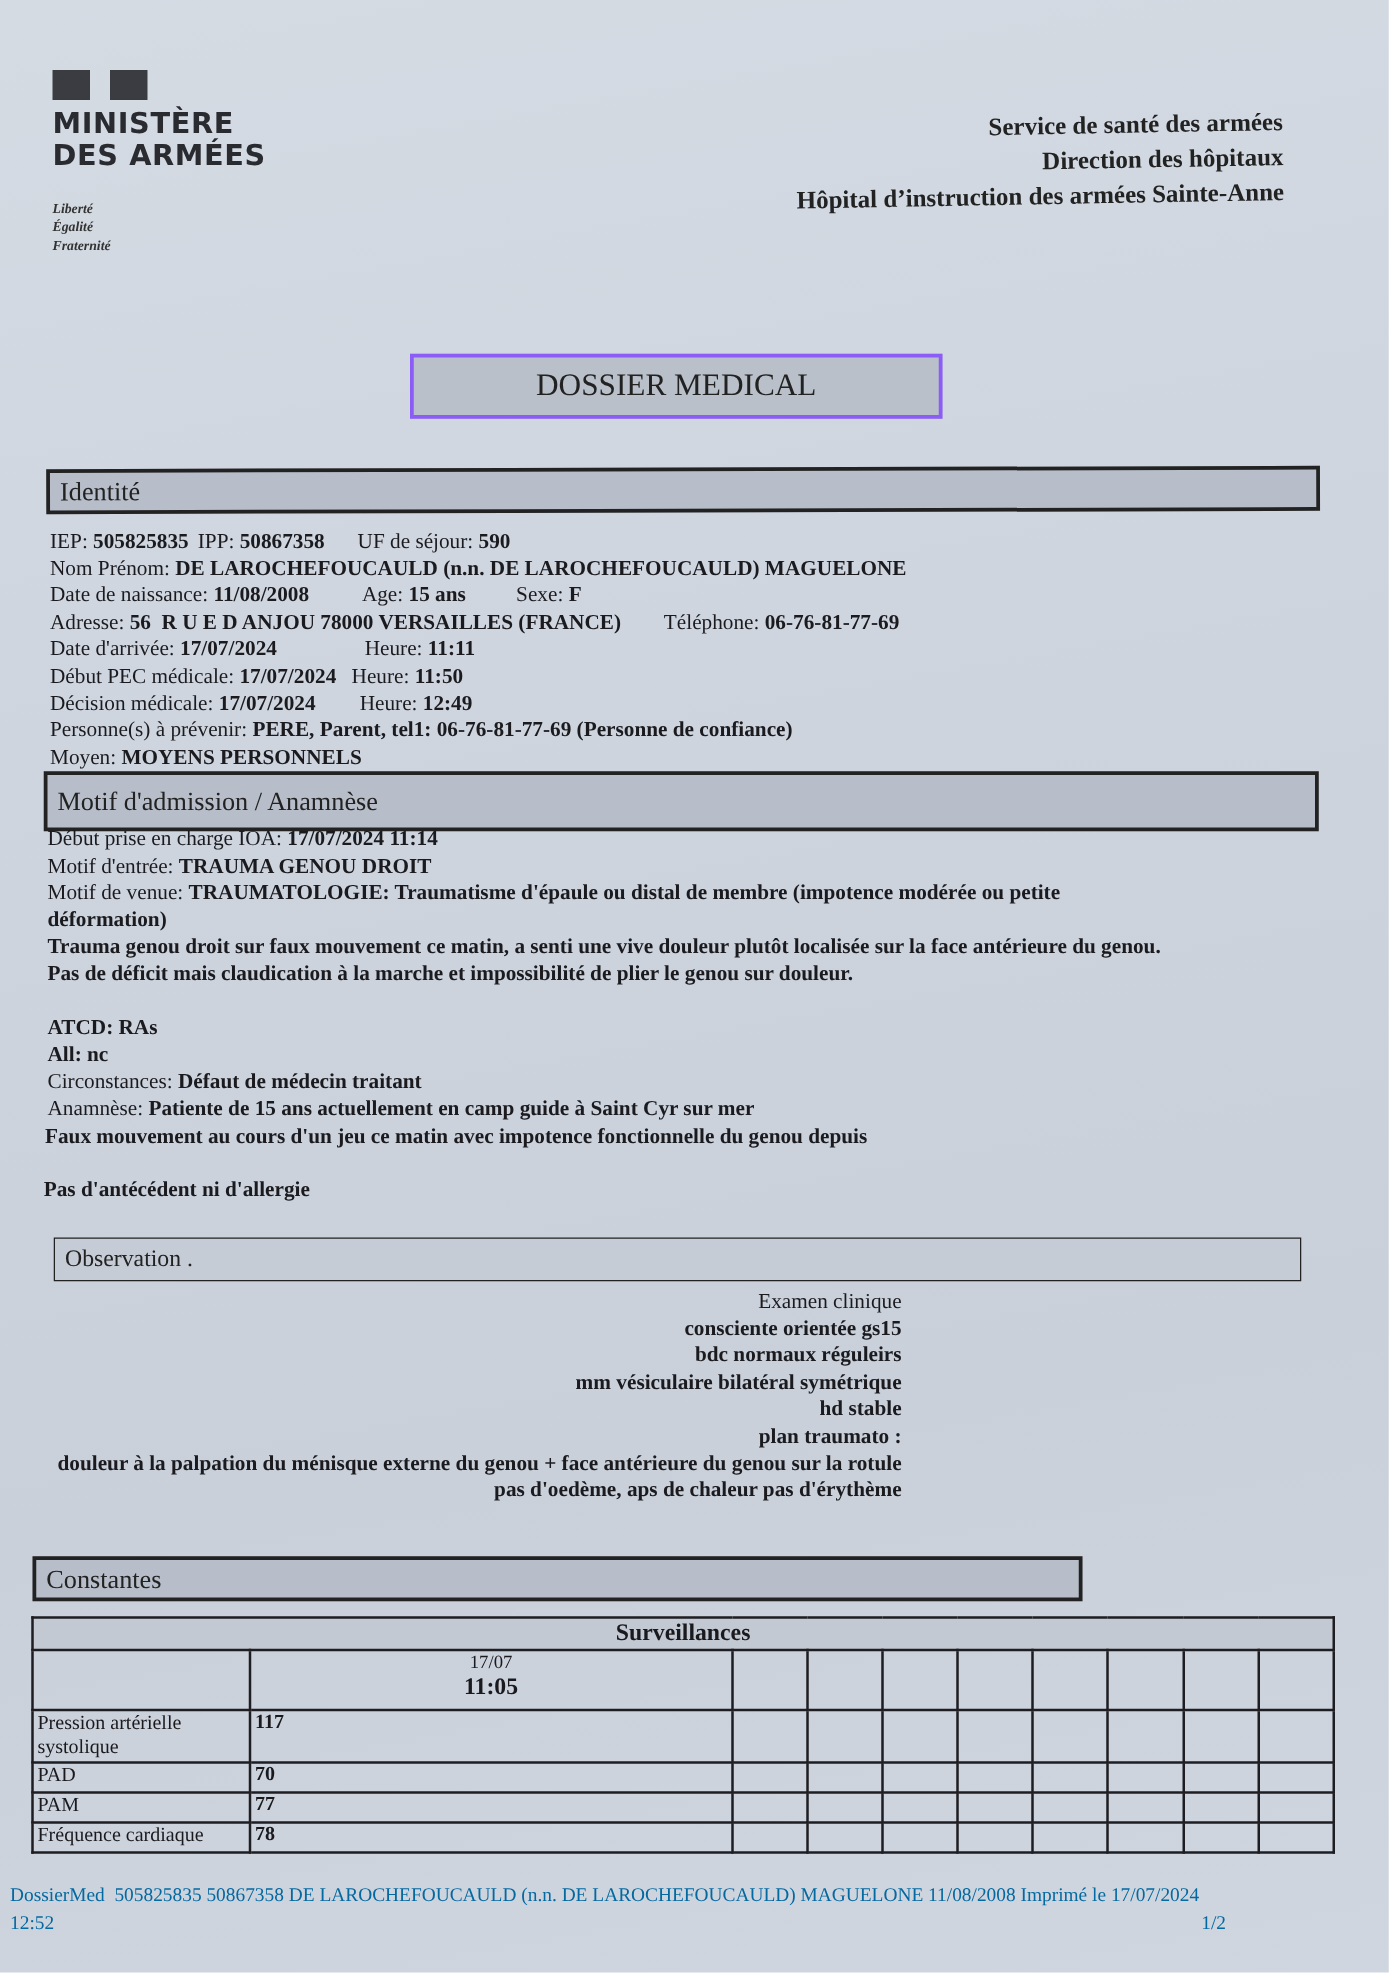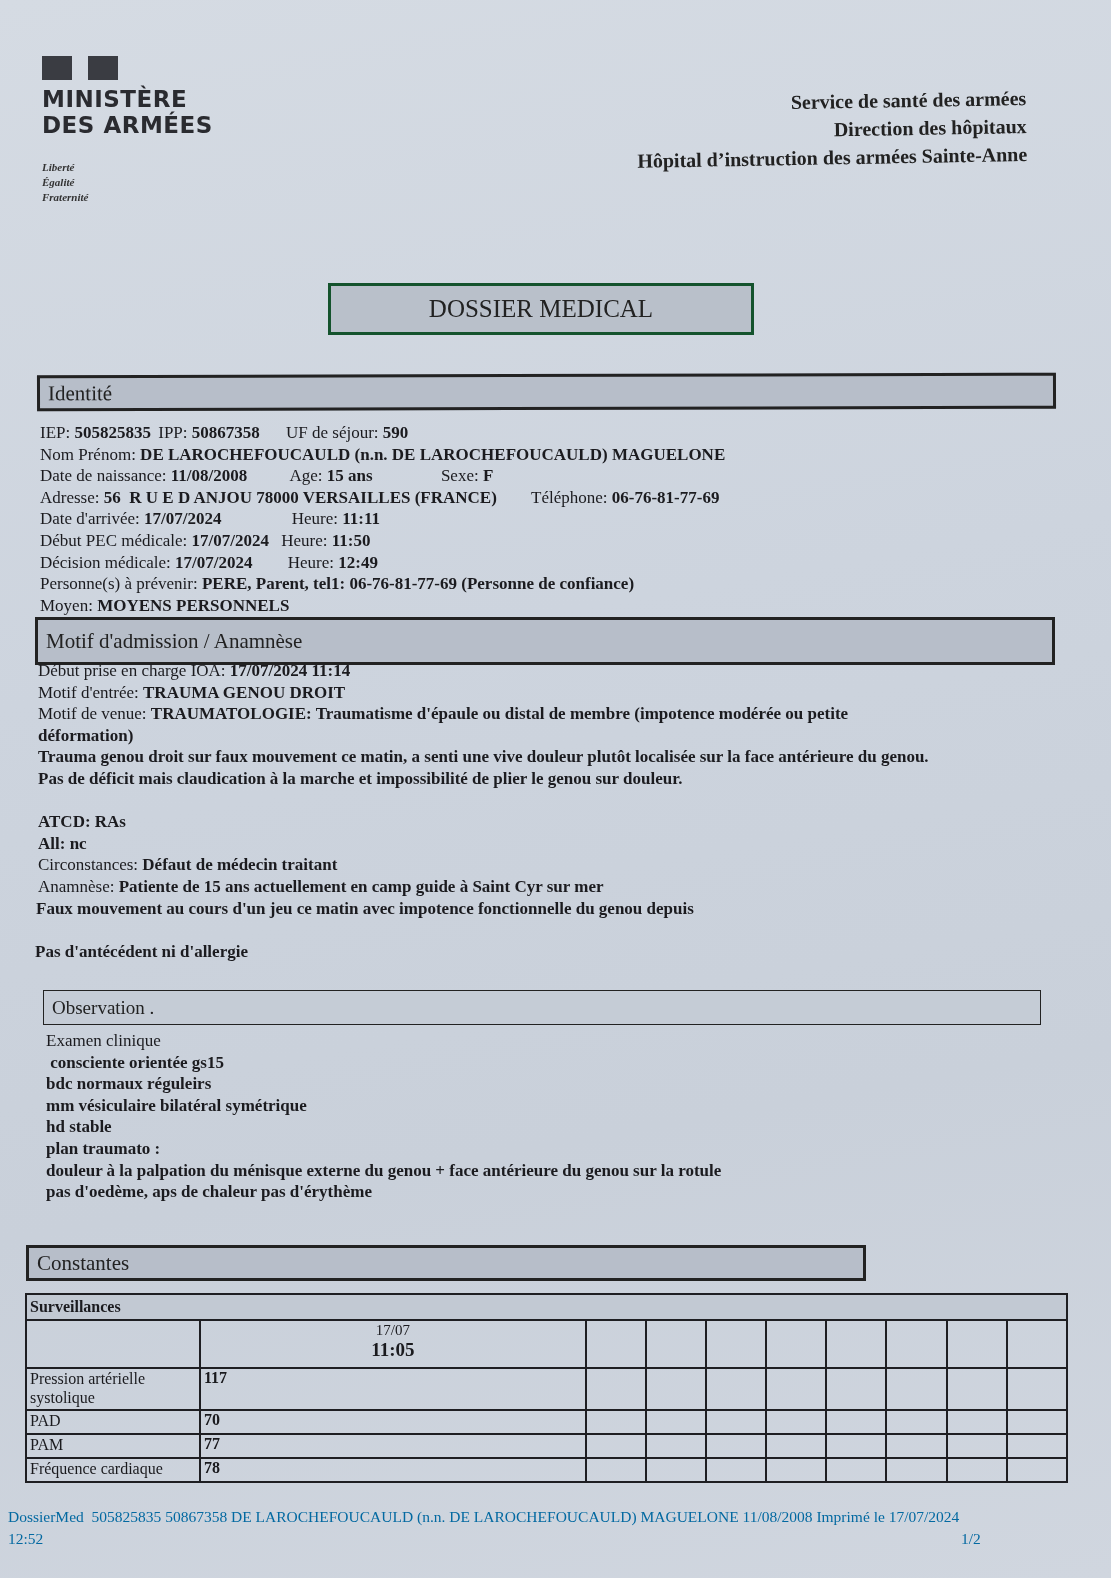--- a/index.html
+++ b/index.html
@@ -12,33 +12,33 @@
   }
   .logo { position: absolute; left: 42px; top: 56px; }
   .logo .flag { display: flex; gap: 6px; margin-bottom: 6px; }
   .logo .flag span { display: block; width: 30px; height: 24px; background: #3a3c42; }
   .logo .flag span.mid { width: 4px; background: transparent; }
   .logo .ministry { font-family: "DejaVu Sans", sans-serif; font-weight: bold; font-size: 23px; line-height: 26px; letter-spacing: 0.5px; color: #2a2b30; }
   .logo .motto { font-family: "Liberation Serif", serif; font-style: italic; font-size: 11px; line-height: 15px; margin-top: 22px; color: #333; font-weight: bold; }
 
   .service { position: absolute; right: 85px; top: 84px; text-align: right; font-weight: bold; font-size: 20px; line-height: 28px; color: #222; transform: rotate(-1deg); transform-origin: right top; }
 
-  .title-box { position: absolute; left: 328px; top: 283px; width: 426px; height: 52px; border: 3px solid #14532d; background: #b9c0ca; display: flex; align-items: center; justify-content: center; font-size: 25px; color: #222; box-sizing: border-box; }
+  .title-box { position: absolute; left: 328px; top: 283px; width: 426px; height: 52px; border: 3px solid #8b5cf6; background: #b9c0ca; display: flex; align-items: center; justify-content: center; font-size: 25px; color: #222; box-sizing: border-box; }
 
   .section-bar { position: absolute; border: 3px solid #222; background: #b7bec9; font-size: 21px; padding-left: 8px; display: flex; align-items: center; box-sizing: border-box; color: #222; }
   .section-bar.thin { border-width: 1.5px; background: #c5ccd6; }
 
   .lines { position: absolute; font-size: 17px; line-height: 21.6px; color: #1b1b1f; }
   .lines .row { white-space: nowrap; }
   .lines b { font-weight: bold; }
   .plain { font-weight: normal; }
 
   table.surv { position: absolute; left: 25px; top: 1293px; width: 1043px; border-collapse: collapse; font-size: 16px; }
   table.surv td { border: 2px solid #1e1e22; padding: 0 3px; vertical-align: top; }
-  table.surv .head-row td { font-weight: bold; font-size: 16px; background: #c2c9d3; height: 24px; line-height: 24px; }
+  table.surv .head-row td { font-weight: bold; font-size: 19px; background: #c2c9d3; height: 24px; line-height: 24px; text-align: center; }
   table.surv .time-row td { height: 46px; }
   .time-cell { text-align: center; }
   .time-cell .d { font-size: 15px; line-height: 18px; }
   .time-cell .t { font-size: 19px; font-weight: bold; line-height: 22px; }
   .lbl { font-size: 16px; line-height: 19px; }
   .val { font-weight: bold; font-size: 16px; margin-left: 44px; }
 
   .footer { position: absolute; left: 8px; top: 1506px; width: 1080px; font-size: 15.5px; line-height: 22px; color: #0369a1; }
   .footer .page { position: absolute; left: 953px; top: 22px; }
 </style>
@@ -75,21 +75,21 @@
     <span>IEP: </span><b>505825835</b>
     <span style="margin-left:3px">IPP: </span><b>50867358</b>
     <span style="margin-left:22px">UF de séjour: </span><b>590</b>
   </div>
   <div class="row">
     <span>Nom Prénom: </span><b>DE LAROCHEFOUCAULD (n.n. DE LAROCHEFOUCAULD) MAGUELONE</b>
   </div>
   <div class="row">
     <span>Date de naissance: </span><b>11/08/2008</b>
     <span style="margin-left:38px">Age: </span><b>15 ans</b>
-    <span style="margin-left:64px">Sexe: </span><b>F</b>
+    <span style="margin-left:36px">Sexe: </span><b>F</b>
   </div>
   <div class="row">
     <span>Adresse: </span><b style="white-space:pre">56  R U E D ANJOU 78000 VERSAILLES (FRANCE)</b>
     <span style="margin-left:30px">Téléphone: </span><b>06-76-81-77-69</b>
   </div>
   <div class="row">
     <span>Date d'arrivée: </span><b>17/07/2024</b>
     <span style="margin-left:66px">Heure: </span><b>11:11</b>
   </div>
   <div class="row">
@@ -122,21 +122,21 @@
   <div class="row"><b>All: nc</b></div>
   <div class="row"><span>Circonstances: </span><b>Défaut de médecin traitant</b></div>
   <div class="row"><span>Anamnèse: </span><b>Patiente de 15 ans actuellement en camp guide à Saint Cyr sur mer</b></div>
   <div class="row" style="margin-left:-2px"><b>Faux mouvement au cours d'un jeu ce matin avec impotence fonctionnelle du genou depuis</b></div>
   <div class="row" style="height:21.6px"></div>
   <div class="row" style="margin-left:-3px"><b>Pas d'antécédent ni d'allergie</b></div>
 </div>
 
 <div class="section-bar thin" style="left:43px; top:990px; width:998px; height:35px; font-size:19px;">Observation .</div>
 
-<div class="lines" style="left:46px; top:1030px;">
+<div class="lines" style="left:46px; top:1030px;text-align:right;">
   <div class="row plain">Examen clinique</div>
   <div class="row"><b style="white-space:pre"> consciente orientée gs15</b></div>
   <div class="row"><b>bdc normaux réguleirs</b></div>
   <div class="row"><b>mm vésiculaire bilatéral symétrique</b></div>
   <div class="row"><b>hd stable</b></div>
   <div class="row"><b>plan traumato :</b></div>
   <div class="row"><b>douleur à la palpation du ménisque externe du genou + face antérieure du genou sur la rotule</b></div>
   <div class="row"><b>pas d'oedème, aps de chaleur pas d'érythème</b></div>
 </div>
 

